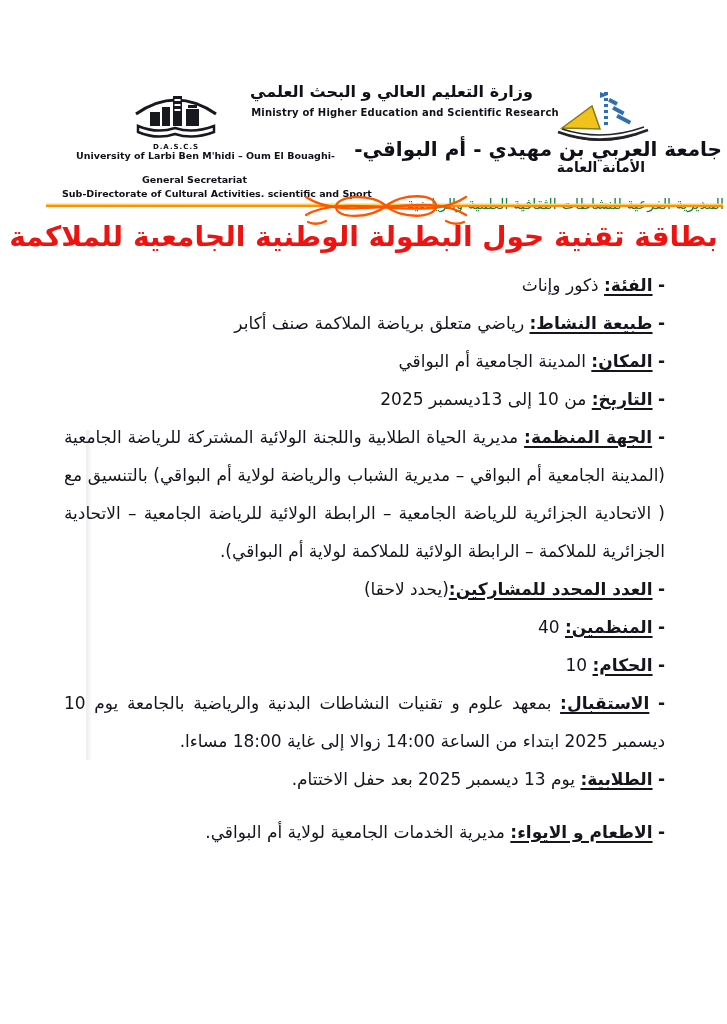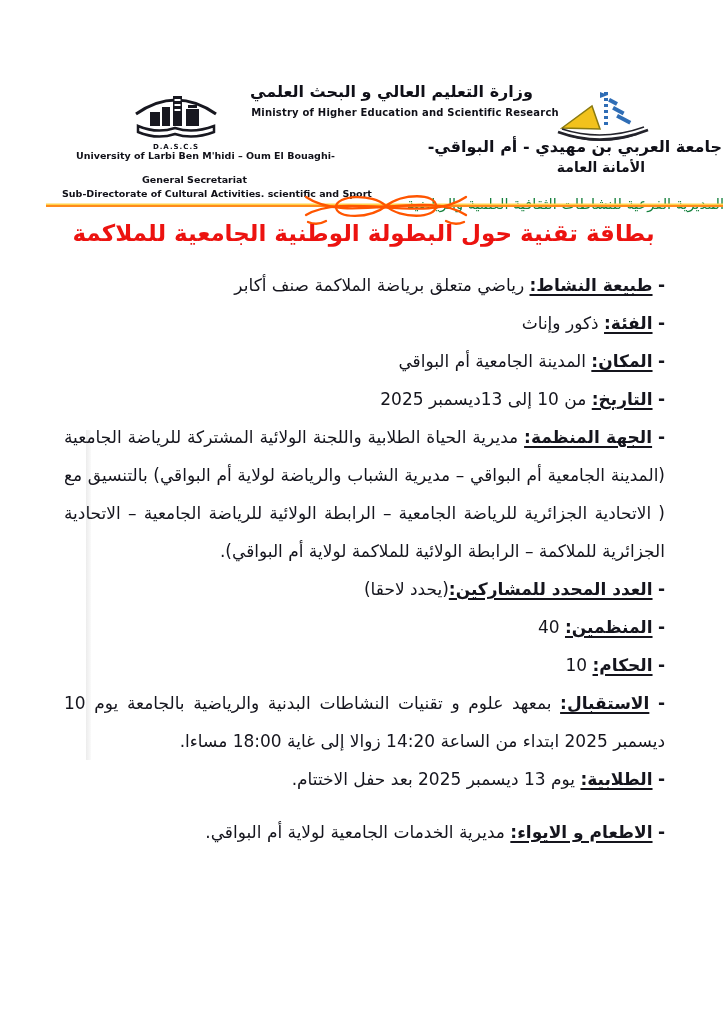--- a/index.html
+++ b/index.html
@@ -19,30 +19,30 @@
     font-size:16px;font-weight:bold;direction:rtl;color:#101018;}
   .ministry-en{left:230px;top:107px;width:350px;text-align:center;
     font-size:10px;letter-spacing:.2px;}
   .univ-en{left:76px;top:150px;font-size:9.5px;}
   .gensec-en{left:142px;top:174px;font-size:9.5px;}
   .subdir-en{left:62px;top:188px;font-size:9.5px;}
   .left-emblem{left:130px;top:84px;width:92px;height:58px;}
   .left-emblem-caption{left:130px;top:143px;width:92px;text-align:center;
     font-size:7px;font-weight:bold;letter-spacing:1px;color:#101018;}
   .right-emblem{left:552px;top:88px;width:102px;height:58px;}
-  .univ-ar{right:5px;top:137px;font-size:16px;font-weight:bold;direction:rtl;color:#101018;}
+  .univ-ar{right:5px;top:137px;font-size:20px;font-weight:bold;direction:rtl;color:#101018;}
   .sec-ar{right:82px;top:159px;font-size:14px;font-weight:bold;direction:rtl;color:#101018;}
   .subdir-ar{right:3px;top:196px;font-size:14.5px;font-weight:normal;direction:rtl;color:#15803d;}
   
   .divider-line{left:46px;right:4px;top:205px;height:2px;
     background:#ff8a1c;box-shadow:0 -1.5px 0 #ffd34d;}
   .divider-swirl{left:300px;top:183px;width:172px;height:48px;}
   
   .doc-title{left:0;right:0;top:220px;text-align:center;direction:rtl;
-    font-size:23px;font-weight:bold;color:#ec1310;}
+    font-size:28px;font-weight:bold;color:#ec1310;}
   
   .body-list{left:64px;right:62px;top:266px;direction:rtl;
     font-size:17px;line-height:38px;text-align:right;}
   .item{margin:0;}
   .item.justify{text-align:justify;}
   .item.spaced{margin-top:15px;}
   .dash{font-weight:bold;}
   .label{font-weight:bold;text-decoration:underline;
     text-decoration-thickness:1.5px;text-underline-offset:3px;}
   .scan-shadow{left:86px;top:430px;width:5px;height:330px;
@@ -105,36 +105,36 @@
       <path d="M146 38 q9 5 18 1"></path>
     </g>
   </svg>
 
   <div class="abs scan-shadow"></div>
 
   <div class="abs doc-title">بطاقة تقنية حول البطولة الوطنية الجامعية للملاكمة</div>
 
   <div class="abs body-list">
 
+    <div class="item"><span class="dash">-</span> <span class="label">الفئة:</span> <span>ذكور وإناث</span></div>
+
     <div class="item"><span class="dash">-</span> <span class="label">طبيعة النشاط:</span> <span>رياضي متعلق برياضة الملاكمة صنف أكابر</span></div>
-
-    <div class="item"><span class="dash">-</span> <span class="label">الفئة:</span> <span>ذكور وإناث</span></div>
 
     <div class="item"><span class="dash">-</span> <span class="label">المكان:</span> <span>المدينة الجامعية أم البواقي</span></div>
 
     <div class="item"><span class="dash">-</span> <span class="label">التاريخ:</span> <span>من 10 إلى 13ديسمبر 2025</span></div>
 
     <div class="item justify"><span class="dash">-</span> <span class="label">الجهة المنظمة:</span> <span>مديرية الحياة الطلابية واللجنة الولائية المشتركة للرياضة الجامعية (المدينة الجامعية أم البواقي – مديرية الشباب والرياضة لولاية أم البواقي) بالتنسيق مع ( الاتحادية الجزائرية للرياضة الجامعية – الرابطة الولائية للرياضة الجامعية – الاتحادية الجزائرية للملاكمة – الرابطة الولائية للملاكمة لولاية أم البواقي).</span></div>
 
     <div class="item"><span class="dash">-</span> <span class="label">العدد المحدد للمشاركين:</span><span>(يحدد لاحقا)</span></div>
 
     <div class="item"><span class="dash">-</span> <span class="label">المنظمين:</span> <span>40</span></div>
 
     <div class="item"><span class="dash">-</span> <span class="label">الحكام:</span> <span>10</span></div>
 
-    <div class="item justify"><span class="dash">-</span> <span class="label">الاستقبال:</span> <span>بمعهد علوم و تقنيات  النشاطات البدنية والرياضية بالجامعة يوم 10 ديسمبر 2025 ابتداء من الساعة 14:20 زوالا إلى غاية 18:00 مساءا.</span></div>
+    <div class="item justify"><span class="dash">-</span> <span class="label">الاستقبال:</span> <span>بمعهد علوم و تقنيات  النشاطات البدنية والرياضية بالجامعة يوم 10 ديسمبر 2025 ابتداء من الساعة 14:00 زوالا إلى غاية 18:00 مساءا.</span></div>
 
     <div class="item"><span class="dash">-</span> <span class="label">الطلابية:</span> <span>يوم 13 ديسمبر 2025 بعد حفل الاختتام.</span></div>
 
     <div class="item spaced"><span class="dash">-</span> <span class="label">الاطعام و الايواء:</span> <span>مديرية الخدمات الجامعية لولاية أم البواقي.</span></div>
 
   </div>
 </div>
 
 </body></html>

